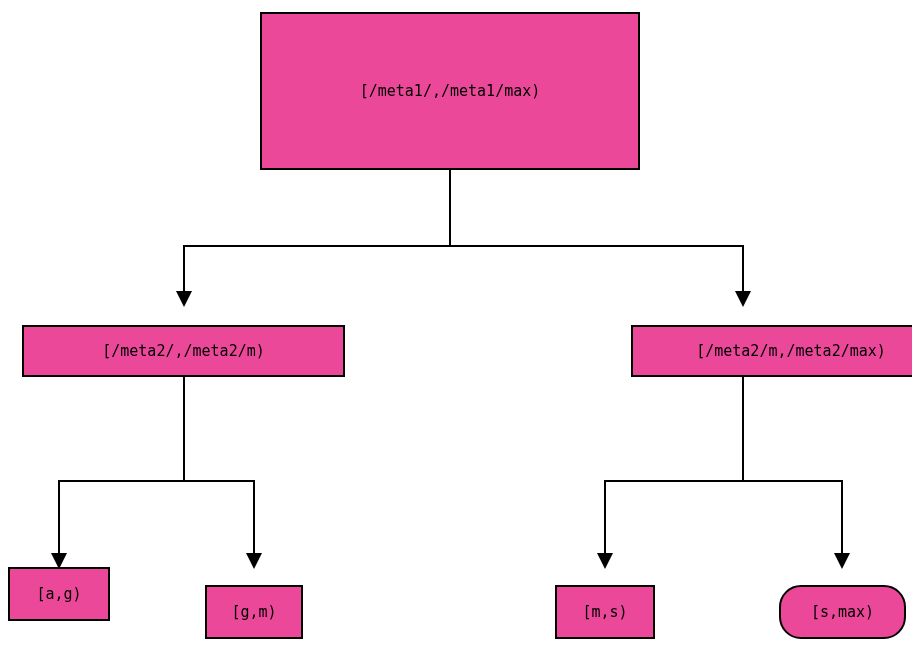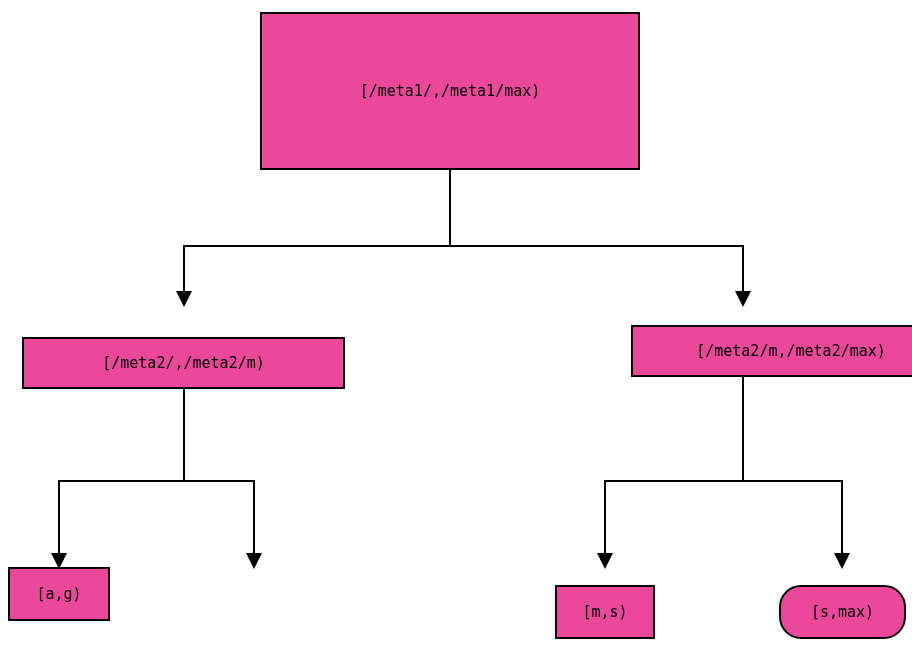--- a/index.html
+++ b/index.html
@@ -39,21 +39,21 @@
     color: #000000;
     display: flex;
     align-items: center;
     justify-content: center;
     font-family: "DejaVu Sans Mono", "Liberation Mono", monospace;
     font-size: 15px;
     line-height: 1;
     white-space: nowrap;
   }
   #node-root      { left: 260px; top: 12px;  width: 380px; height: 158px; }
-  #node-mid-left  { left: 22px;  top: 337px; width: 323px; height: 52px;  }
+  #node-mid-left  { left: 22px;  top: 325px; width: 323px; height: 52px;  }
   #node-mid-right { left: 583px; top: 325px; width: 320px; height: 52px; margin-left: 48px;  }
   #node-leaf-ag   { left: 8px;   top: 567px; width: 102px; height: 54px;  }
   #node-leaf-gm   { left: 205px; top: 585px; width: 98px;  height: 54px;  }
   #node-leaf-ms   { left: 555px; top: 585px; width: 100px; height: 54px; text-align: center;  }
   #node-leaf-smax { left: 779px; top: 585px; width: 127px; height: 54px; border-radius: 22px;  }
 </style>
 </head>
 <body>
 
 <div class="canvas">
@@ -80,18 +80,19 @@
   </svg>
 
   <div class="node" id="node-root">[/meta1/,/meta1/max)</div>
 
   <div class="node" id="node-mid-left">[/meta2/,/meta2/m)</div>
 
   <div class="node" id="node-mid-right">[/meta2/m,/meta2/max)</div>
 
   <div class="node" id="node-leaf-ag">[a,g)</div>
 
+  <div class="node" id="node-leaf-gm">[g,m)</div>
 
   <div class="node" id="node-leaf-ms">[m,s)</div>
 
   <div class="node" id="node-leaf-smax">[s,max)</div>
 
 </div>
 
 </body></html>

